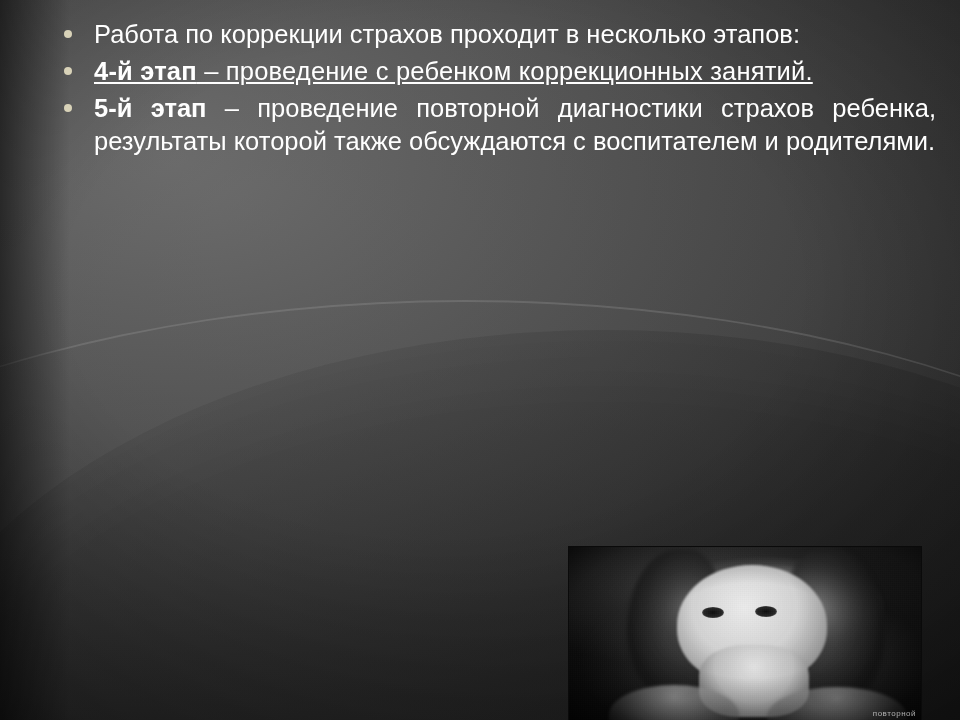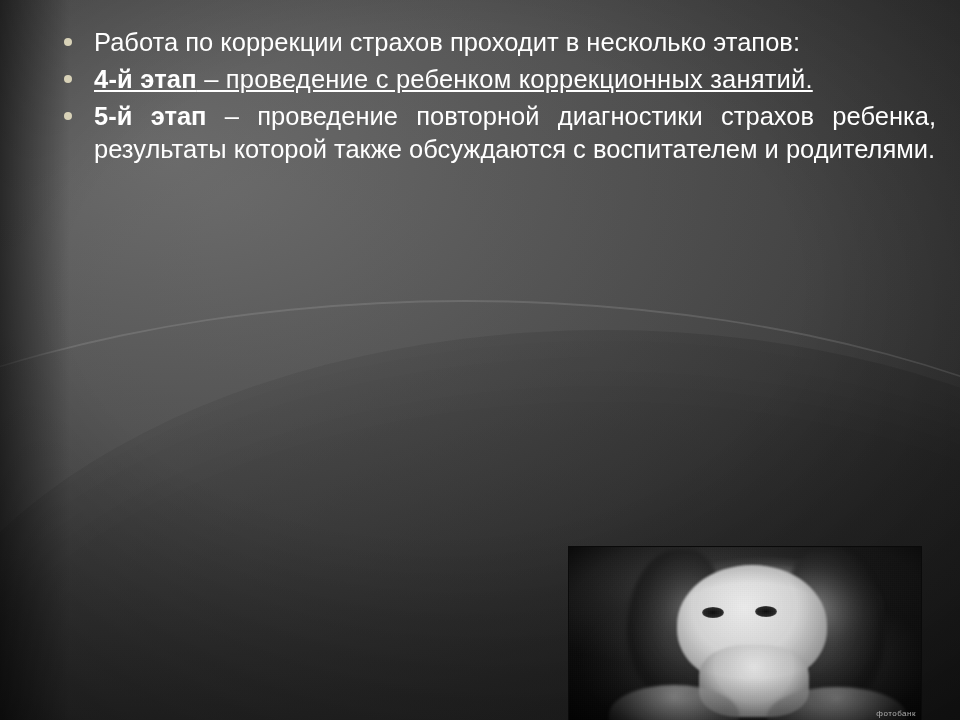--- a/index.html
+++ b/index.html
@@ -79,21 +79,20 @@
     left: 0; top: 0; bottom: 0;
     width: 70px;
     background: linear-gradient(90deg, rgba(0,0,0,0.55) 0%, rgba(0,0,0,0.0) 100%);
   }
 
   .content {
     position: absolute;
     left: 56px;
     top: 18px;
     width: 880px;
-    margin-top: 8px;
   }
   ul.bullets {
     list-style: none;
     margin: 0;
     padding: 0;
   }
   ul.bullets > li {
     position: relative;
     color: #ffffff;
     font-size: 25.5px;
@@ -254,15 +253,15 @@
       <div class="hair-r"></div>
       <div class="face"></div>
       <div class="eye-l"></div>
       <div class="eye-r"></div>
       <div class="hands"></div>
       <div class="shoulder-l"></div>
       <div class="shoulder-r"></div>
     </div>
     <div class="grain"></div>
     <div class="vig"></div>
-    <div class="watermark">фотобанк</div>
+    <div class="watermark">повторной</div>
   </div>
 </div>
 
 </body></html>

